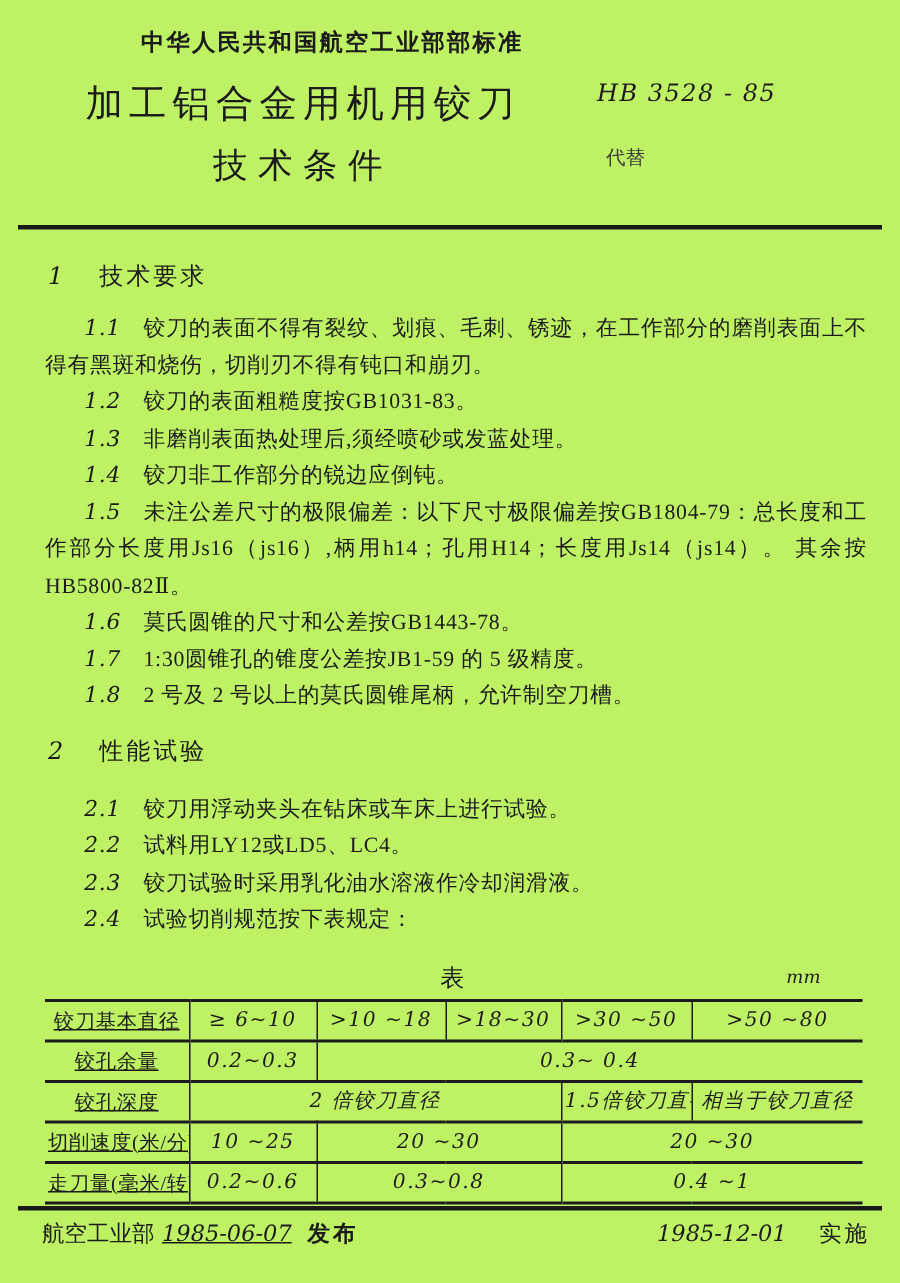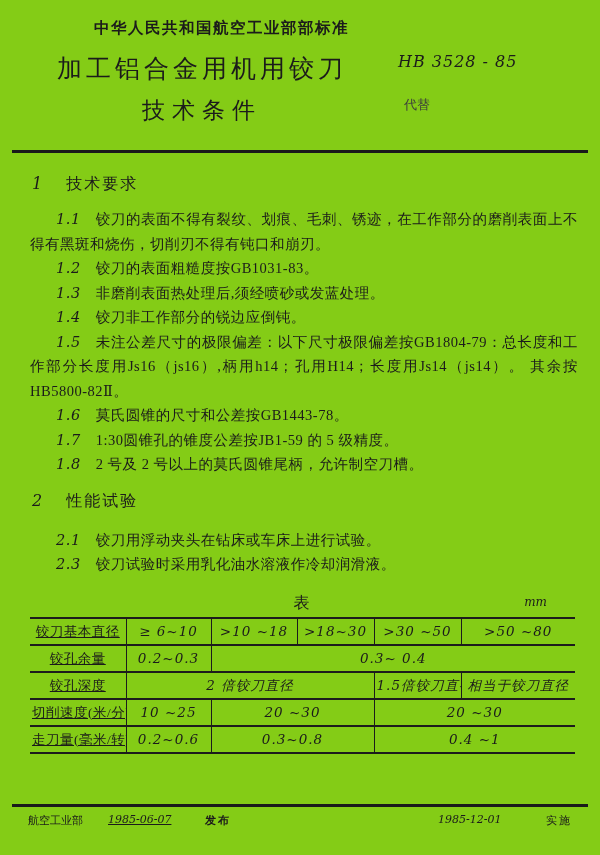--- a/index.html
+++ b/index.html
@@ -1,21 +1,21 @@
 <!DOCTYPE html>
 <html><head>
 <meta charset="utf-8">
 <style>
   html,body { margin:0; padding:0; }
   body { background:#888; }
   .page {
     position:relative;
     width:600px; height:855px;
     margin:0 auto;
-    background:#84cc16;
+    background:#bef264;
     color:#1b1b1b;
     font-family:"Liberation Serif","DejaVu Serif",serif;
     overflow:hidden;
   }
   
   .org {
     position:absolute; left:94px; top:18px;
     font-size:15.5px; font-weight:bold; letter-spacing:1.5px;
     font-family:"Liberation Sans","DejaVu Sans",sans-serif;
   }
@@ -53,21 +53,21 @@
     border-left:1.5px solid #1c1c1c; border-right:1.5px solid #1c1c1c;
     padding:4px 2px; text-align:center; font-size:13.5px; line-height:17px;
     overflow:hidden; white-space:nowrap;
   }
   table.spec tr td:first-child { border-left:none;text-decoration:underline; }
   table.spec tr td:last-child { border-right:none; }
   td.rowlabel { letter-spacing:0.5px; }
   td.val { font-style:italic; font-family:"DejaVu Serif",serif; letter-spacing:1px; }
   
   .rule-bottom { position:absolute; left:12px; top:804px; width:576px; height:3px; background:#1a1a1a; }
-  .footer { position:absolute; left:0; top:813px; width:568px; height:28px; font-size:11px; }
+  .footer { position:absolute; left:0; top:813px; width:568px; height:28px; font-size:15px; }
   .footer span { position:absolute; white-space:nowrap; }
   .f-issuer { left:28px; font-family:"Liberation Sans","DejaVu Sans",sans-serif; }
   .f-idate  { left:108px; font-style:italic; font-family:"DejaVu Serif",serif;text-decoration:underline; }
   .f-ilabel { left:205px; font-weight:bold; letter-spacing:2px; }
   .f-edate  { left:438px; font-style:italic; font-family:"DejaVu Serif",serif; }
   .f-elabel { left:546px; letter-spacing:2px; }
 </style>
 </head>
 <body>
 
@@ -98,21 +98,23 @@
     <p class="clause"><span class="cnum">1.5</span><span>未注公差尺寸的极限偏差：以下尺寸极限偏差按GB1804-79：总长度和工作部分长度用Js16（js16）,柄用h14；孔用H14；长度用Js14（js14）。 其余按HB5800-82Ⅱ。</span></p>
     <p class="clause"><span class="cnum">1.6</span><span>莫氏圆锥的尺寸和公差按GB1443-78。</span></p>
     <p class="clause"><span class="cnum">1.7</span><span>1:30圆锥孔的锥度公差按JB1-59 的 5 级精度。</span></p>
     <p class="clause"><span class="cnum">1.8</span><span>2 号及 2 号以上的莫氏圆锥尾柄，允许制空刀槽。</span></p>
 
     <div class="sec-heading second">
       <span class="secnum">2</span><span>性能试验</span>
     </div>
 
     <p class="clause"><span class="cnum">2.1</span><span>铰刀用浮动夹头在钻床或车床上进行试验。</span></p>
+    <p class="clause"><span class="cnum">2.2</span><span>试料用LY12或LD5、LC4。</span></p>
     <p class="clause"><span class="cnum">2.3</span><span>铰刀试验时采用乳化油水溶液作冷却润滑液。</span></p>
+    <p class="clause"><span class="cnum">2.4</span><span>试验切削规范按下表规定：</span></p>
 
     <div class="tablewrap">
       <div class="tcaption">
         <span class="cap">表</span>
         <span class="unit">mm</span>
       </div>
       <table class="spec">
         <colgroup>
           <col style="width:96px">
             <col style="width:85px">

